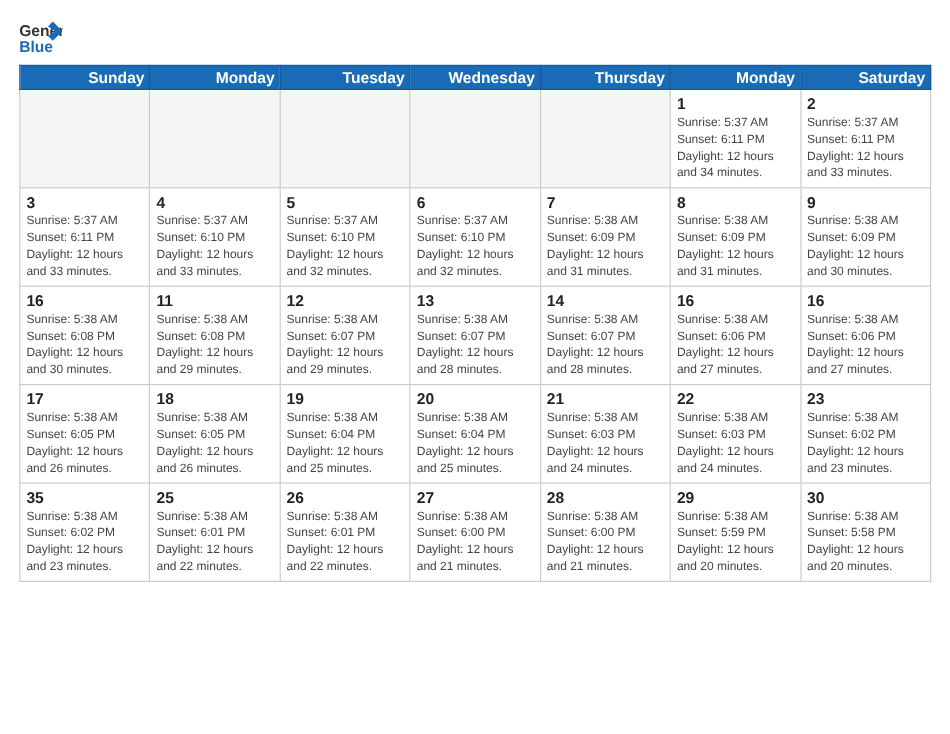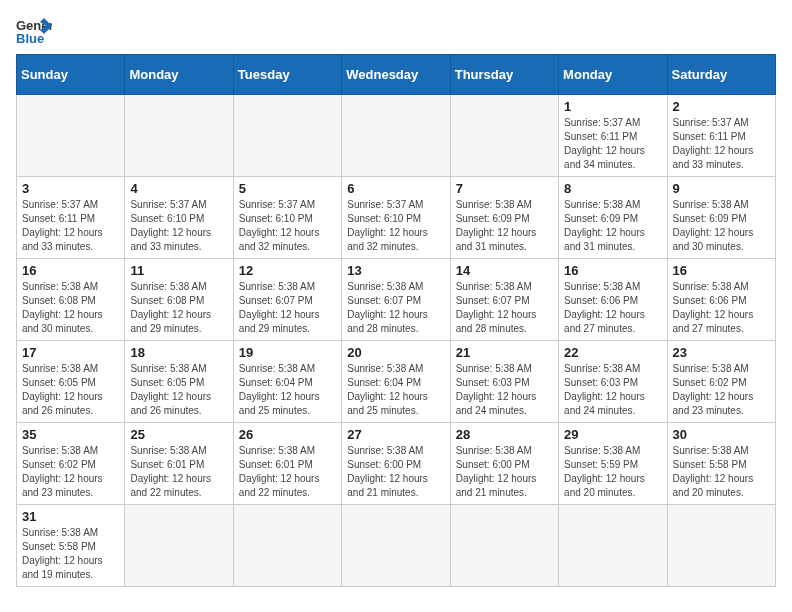--- a/index.html
+++ b/index.html
@@ -41,22 +41,22 @@
     .calendar {
       width: 100%;
       border-collapse: collapse;
       border: 1px solid #ccc;
     }
     .calendar th {
       background: #1a6bb5;
       color: #fff;
       font-size: 13px;
       font-weight: bold;
-      padding: 12px 4px;
-      text-align: left;
+      padding: 2px 4px;
+      text-align: right;
       border: 1px solid #1558a0;
     }
     .calendar td {
       border: 1px solid #ccc;
       vertical-align: top;
       padding: 4px 5px;
       width: calc(100% / 7);
       min-height: 80px;
       font-size: 11px;
       color: #333;
@@ -295,28 +295,14 @@
 Sunset: 5:59 PM
 Daylight: 12 hours and 20 minutes.</div>
         </td>
         <td>
           <span class="day-number">30</span>
           <div class="day-info" style="white-space: pre-line;">Sunrise: 5:38 AM
 Sunset: 5:58 PM
 Daylight: 12 hours and 20 minutes.</div>
         </td>
       </tr>
-      <tr class="last-row">
-        <td>
-          <span class="day-number">31</span>
-          <div class="day-info" style="white-space: pre-line;">Sunrise: 5:38 AM
-Sunset: 5:58 PM
-Daylight: 12 hours and 19 minutes.</div>
-        </td>
-        <td class="empty"></td>
-        <td class="empty"></td>
-        <td class="empty"></td>
-        <td class="empty"></td>
-        <td class="empty"></td>
-        <td class="empty"></td>
-      </tr>
     </tbody>
 </table>
 
 </body></html>

